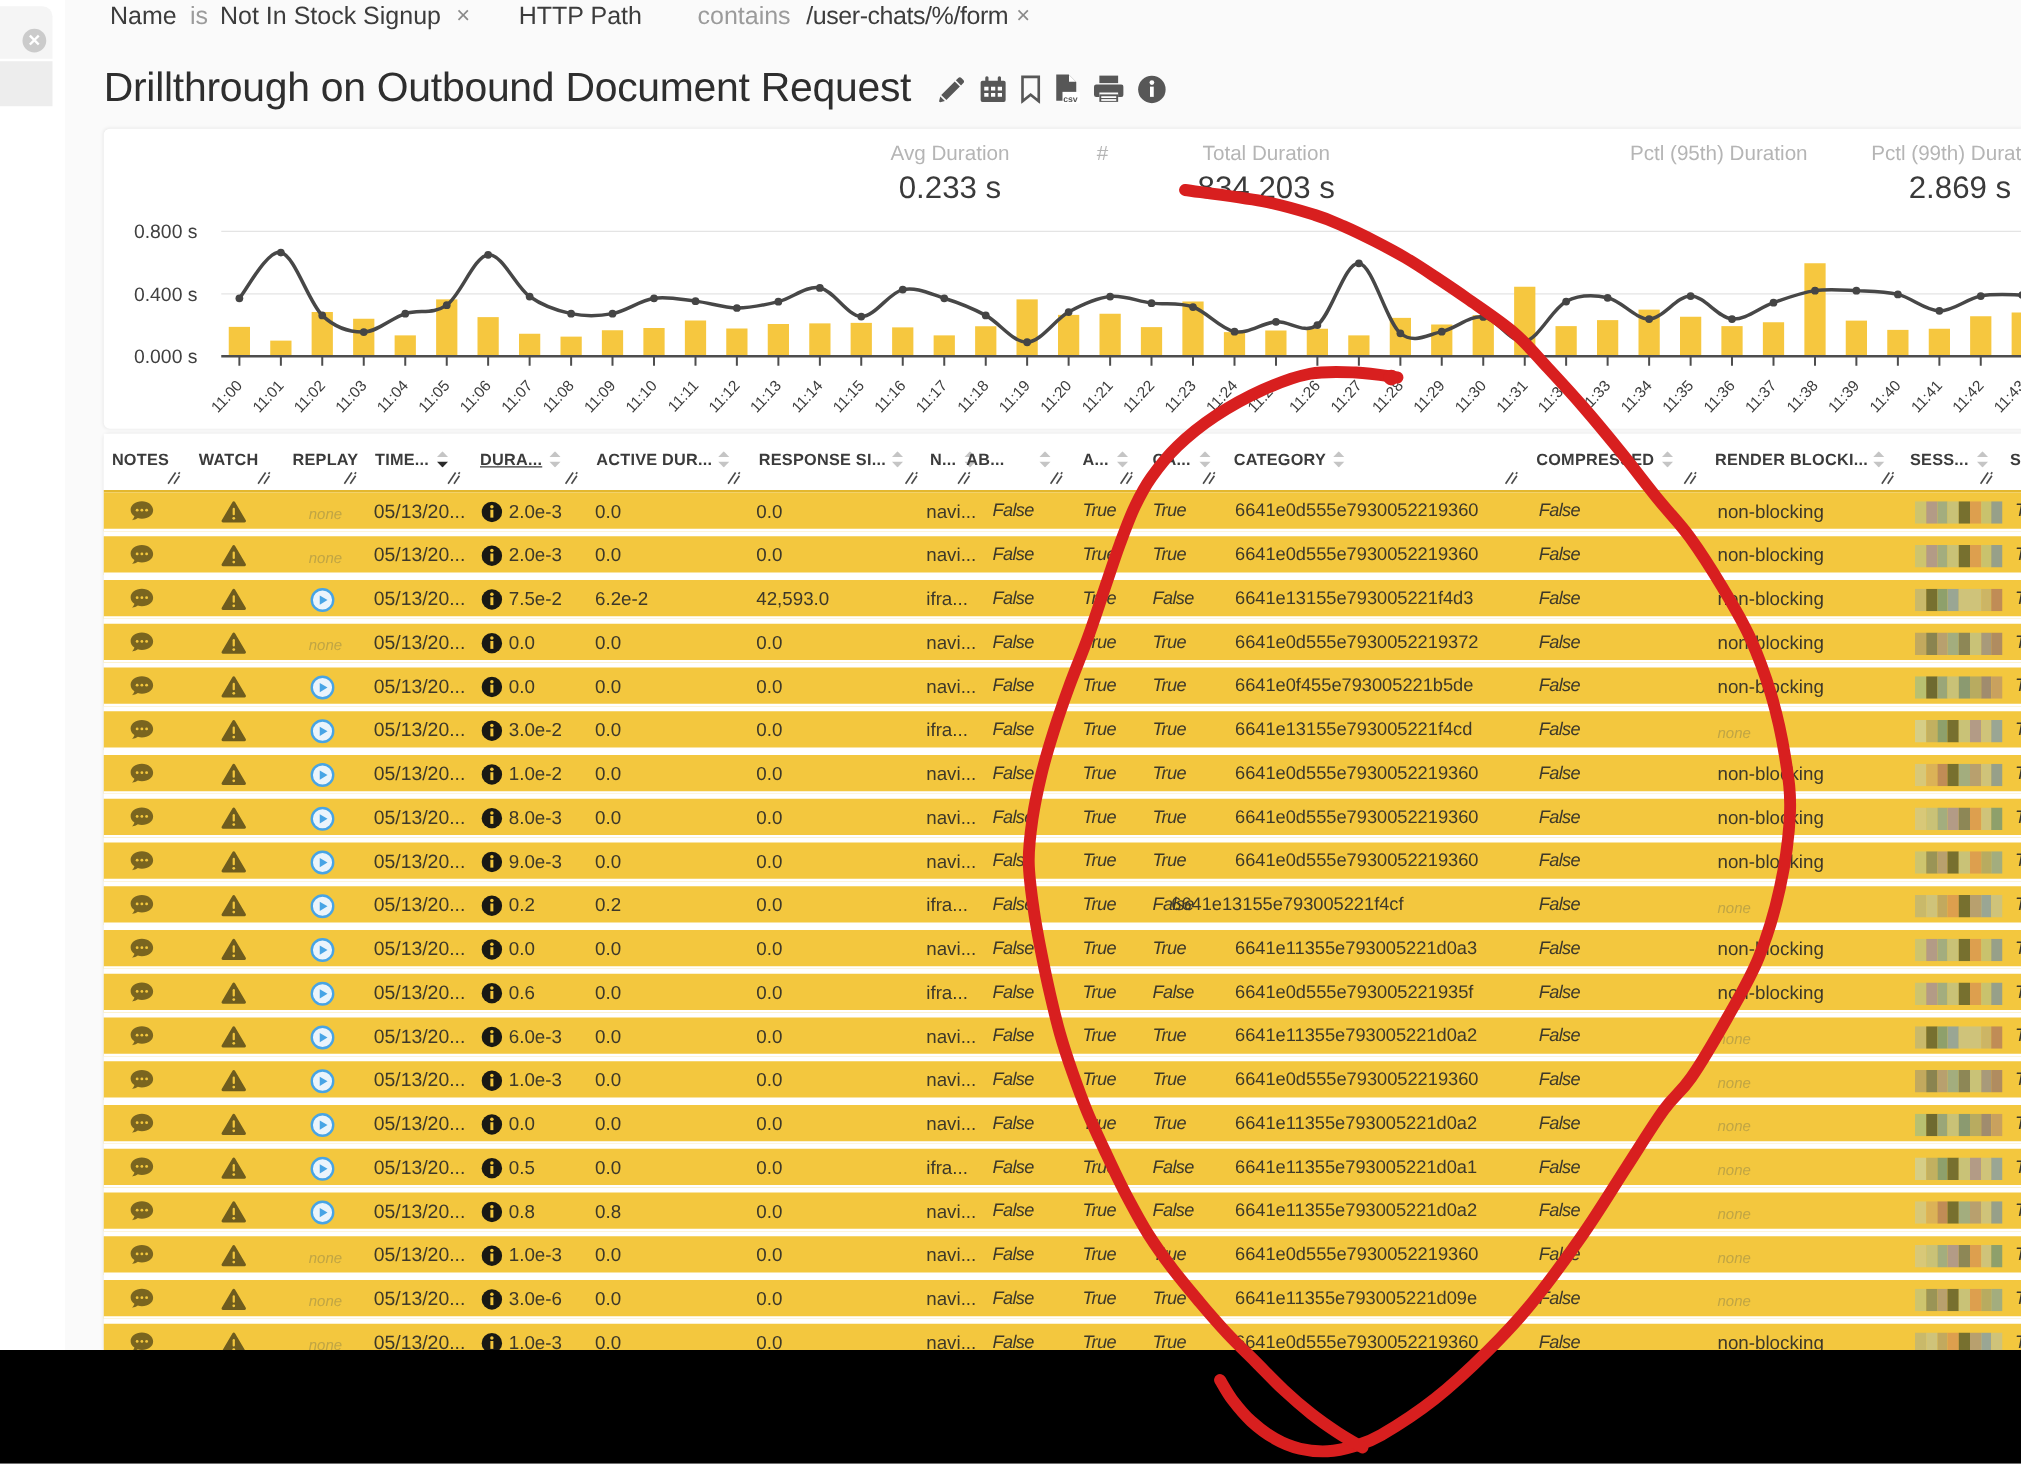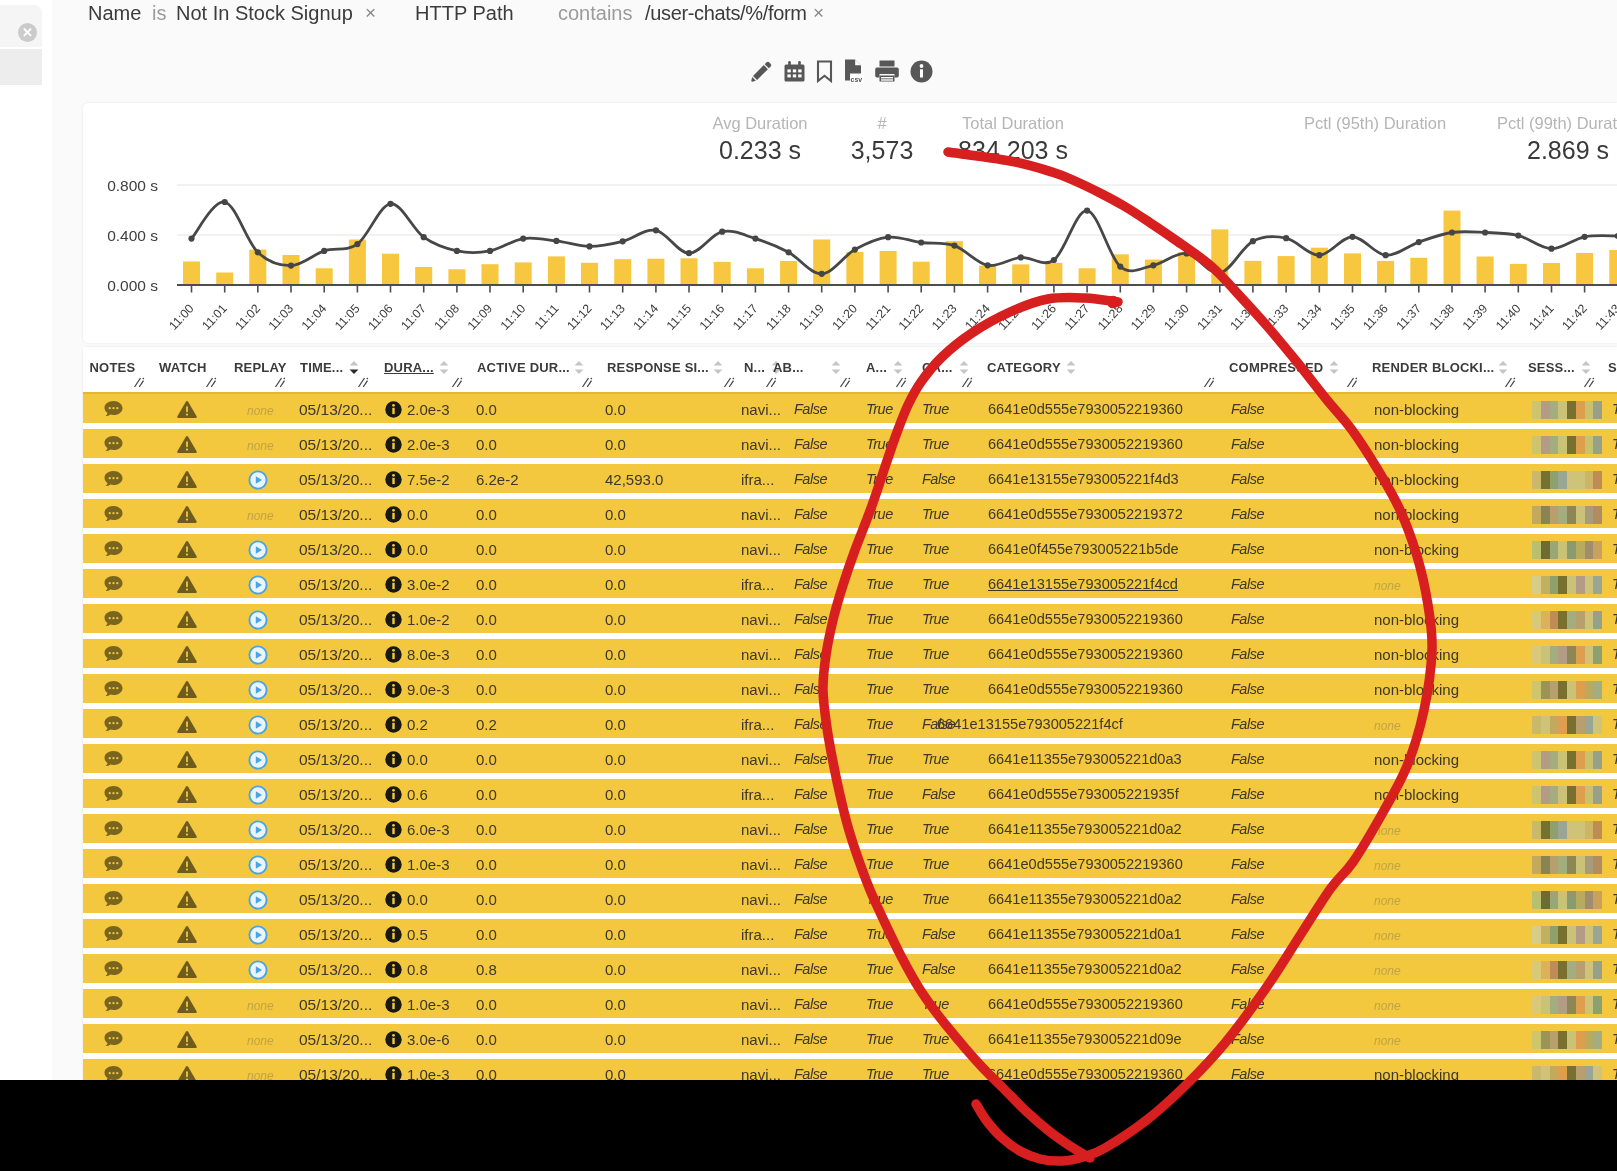--- a/index.html
+++ b/index.html
@@ -44,20 +44,21 @@
     </div>
 <div class="sb2"></div>
 <div class="filters" style="left:88px;">Name</div>
 <div class="filters g" style="left:152px;">is</div>
 <div class="filters" style="left:176px;">Not In Stock Signup</div>
 <span class="fx" style="left:365px;">×</span>
 <div class="filters" style="left:415px;">HTTP Path</div>
 <div class="filters g" style="left:558px;">contains</div>
 <div class="filters" style="left:645px;letter-spacing:-0.35px;">/user-chats/%/form</div>
 <span class="fx" style="left:813px;">×</span>
+<div class="title">Drillthrough on Outbound Document Request</div>
 <span class="ticons">
 <svg width="23" height="23" viewBox="0 0 23 23">
         <path fill="#575757" d="M2.2 17.1 L1.3 20.8 c-0.1 0.5 0.4 1 0.9 0.9 L5.9 20.8 Z"></path>
         <path fill="#575757" d="M3 15.9 L13.8 5.1 L17.9 9.2 L7.1 20 Z"></path>
         <path fill="#575757" d="M14.7 4.2 l1.9-1.9 c0.7-0.7 1.8-0.7 2.5 0 l1.6 1.6 c0.7 0.7 0.7 1.8 0 2.5 l-1.9 1.9 Z"></path>
       </svg>
 <svg width="21" height="23" viewBox="0 0 21 23">
         <path fill="#575757" d="M2 4.5 h17 a1.5 1.5 0 0 1 1.5 1.5 v14 a1.5 1.5 0 0 1 -1.5 1.5 h-17 A1.5 1.5 0 0 1 0.5 20 V6 A1.5 1.5 0 0 1 2 4.5 Z"></path>
         <rect x="4.2" y="1" width="2.6" height="5.5" rx="1.2" fill="#575757"></rect>
         <rect x="14.2" y="1" width="2.6" height="5.5" rx="1.2" fill="#575757"></rect>
@@ -92,21 +93,20 @@
         <circle cx="11.5" cy="6" r="1.9" fill="#fff"></circle>
       </svg>
 </span>
 <div class="panel1">
 <div class="stat" style="left:527px;">
         <div class="sl">Avg Duration</div>
         <div class="sv">0.233 s</div>
       </div>
       <div class="stat" style="left:649px;">
         <div class="sl">#</div>
-        <div class="sv">3,573</div>
       </div>
       <div class="stat" style="left:780px;">
         <div class="sl">Total Duration</div>
         <div class="sv">834.203 s</div>
       </div>
       <div class="stat" style="left:1142px;">
         <div class="sl">Pctl (95th) Duration</div>
       </div>
       <div class="stat" style="left:1335px;">
         <div class="sl">Pctl (99th) Duration</div>
@@ -726,21 +726,21 @@
           <circle cx="8.5" cy="4.3" r="1.4" fill="#f3c73e"></circle>
         </svg>
       </span>
       <span class="tx" style="left:324px;">3.0e-2</span>
       <span class="tx" style="left:393px;">0.0</span>
       <span class="tx" style="left:522px;">0.0</span>
       <span class="tx" style="left:658px;">ifra...</span>
       <span class="tx it" style="left:711px;">False</span>
       <span class="tx it" style="left:783px;">True</span>
       <span class="tx it" style="left:839px;">True</span>
-      <span class="tx hx" style="left:905px;text-decoration:underline;">6641e13155e793005221f4cd</span>
+      <span class="tx hx" style="left:905px;">6641e13155e793005221f4cd</span>
       <span class="tx it" style="left:1148px;">False</span>
       <span class="none" style="left:1291px;text-align:left;">none</span>
       <span class="ic" style="left:1449px;top:7px;">
         <svg width="70" height="18" viewBox="0 0 70 18">
           <rect x="0" y="0" width="9" height="18" fill="#d6ce86"></rect>
           <rect x="9" y="0" width="9" height="18" fill="#c2b060"></rect>
           <rect x="18" y="0" width="8" height="18" fill="#8ea06b"></rect>
           <rect x="26" y="0" width="9" height="18" fill="#77702f"></rect>
           <rect x="35" y="0" width="9" height="18" fill="#c9c277"></rect>
           <rect x="44" y="0" width="9" height="18" fill="#b39b86"></rect>

